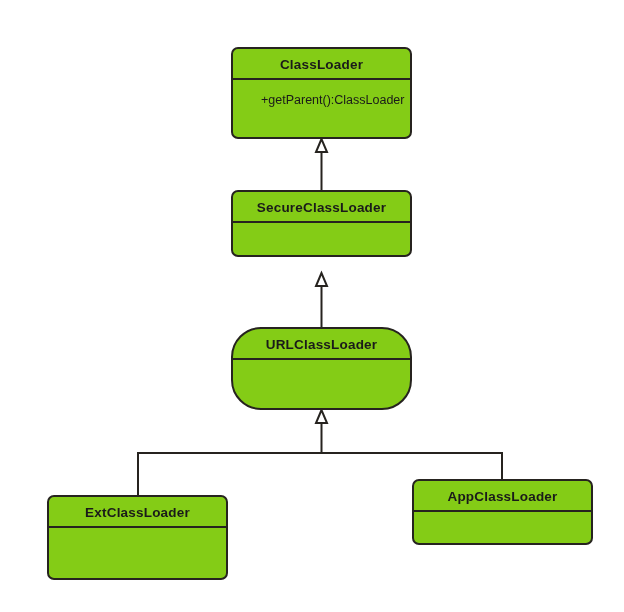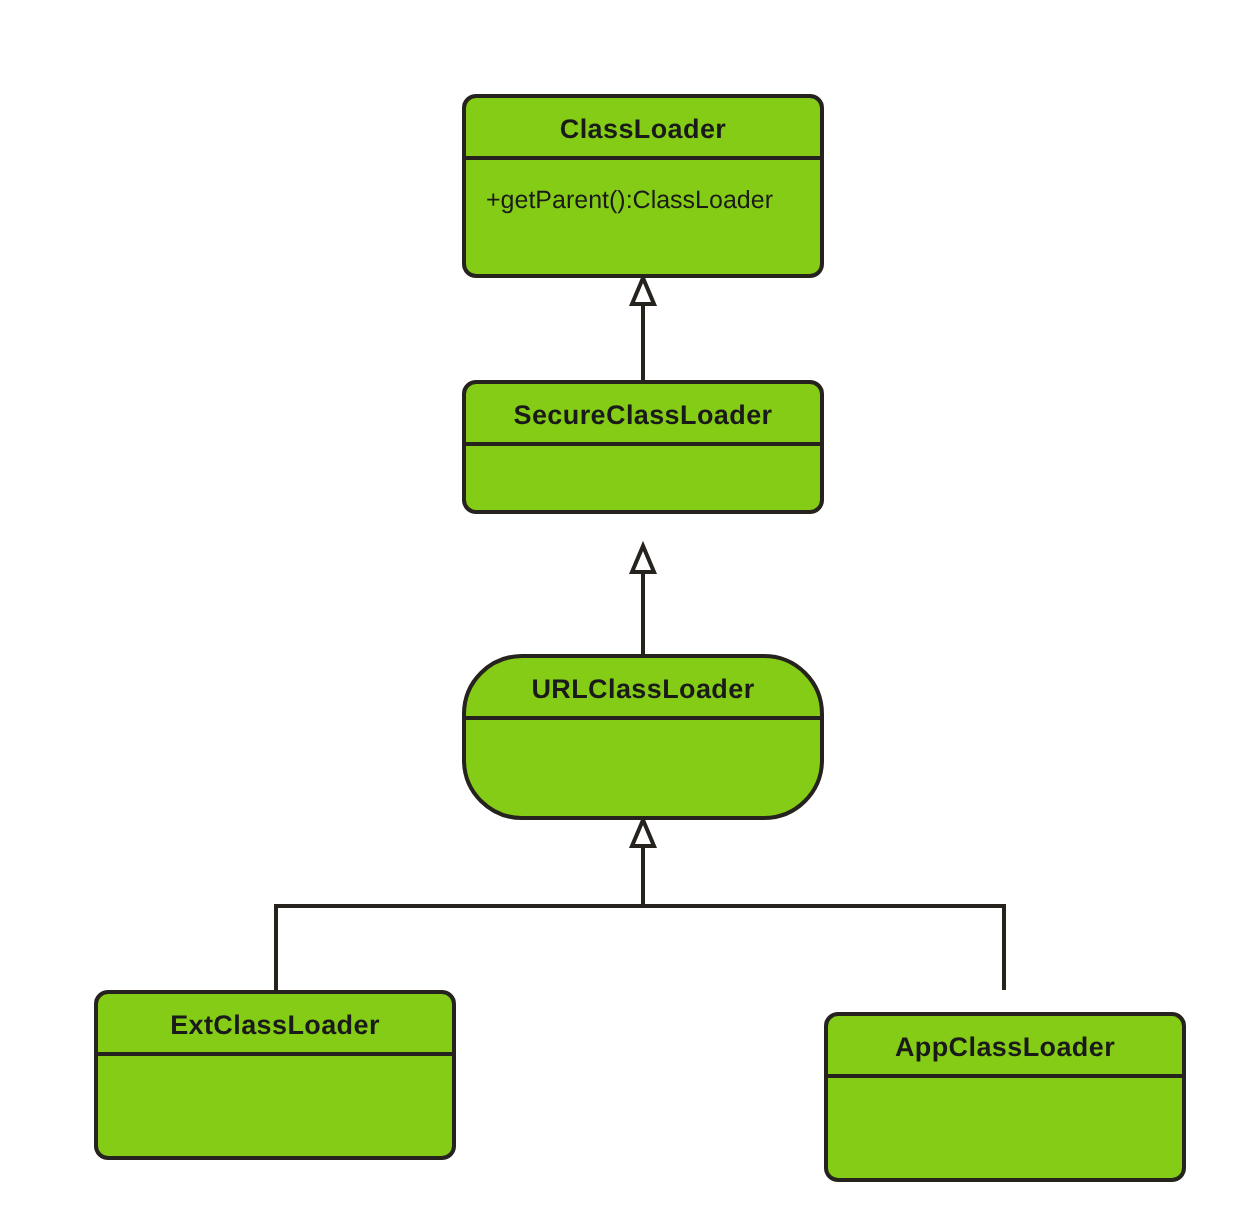--- a/index.html
+++ b/index.html
@@ -43,21 +43,21 @@
     font-size: 13.5px;
     font-weight: bold;
     color: #1a1a1a;
     letter-spacing: 0.2px;
     border-bottom: 2px solid #26231f;
     white-space: nowrap;
   }
   .uml-body {
     box-sizing: border-box;
     flex: 1 1 auto;
-    padding: 12px 0 0 10px;
+    padding: 12px 0 0 28px;
   }
   .uml-member {
     font-size: 12.5px;
     color: #1a1a1a;
     line-height: 16px;
     white-space: nowrap;
   }
   .uml-body.empty {
     padding: 0;
   }
@@ -103,18 +103,18 @@
   <div class="uml-class" style="left:231px; top:327px; width:181px; height:83px;border-radius:30px;">
     <div class="uml-name">URLClassLoader</div>
     <div class="uml-body empty"></div>
   </div>
 
   <div class="uml-class" style="left:47px; top:495px; width:181px; height:85px;">
     <div class="uml-name">ExtClassLoader</div>
     <div class="uml-body empty"></div>
   </div>
 
-  <div class="uml-class" style="left:412px; top:506px; width:181px; height:85px;">
+  <div class="uml-class" style="left:412px; top:479px; width:181px; height:66px;">
     <div class="uml-name">AppClassLoader</div>
     <div class="uml-body empty"></div>
   </div>
 
 </div>
 
 </body></html>

